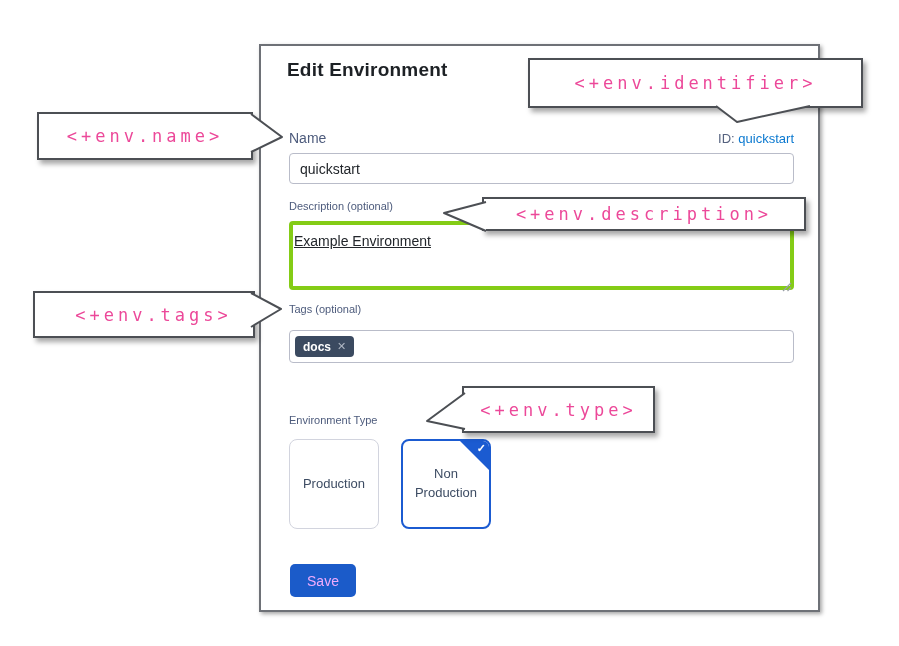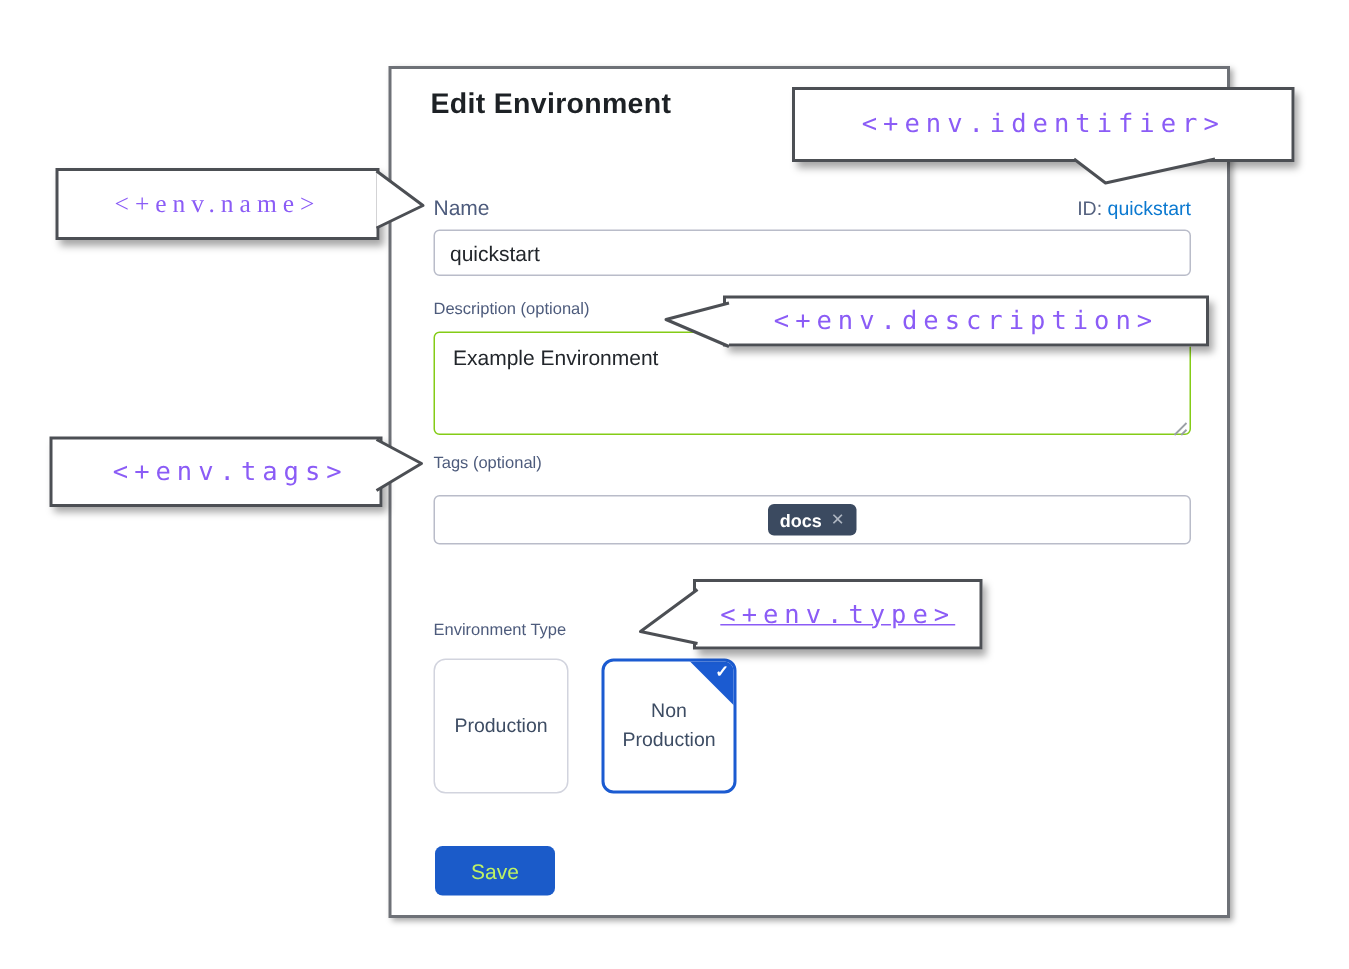--- a/index.html
+++ b/index.html
@@ -24,29 +24,29 @@
 
   .text-input {
     position:absolute; left:28px; top:107px; width:505px; height:31px;
     border:1px solid #b9bcc9; border-radius:4px; padding:0 10px;
     font-family:"Liberation Sans", sans-serif; font-size:14px; font-weight:500; color:#22262b;
     background:#ffffff; outline:none;
   }
   .textarea-wrap { position:absolute; left:28px; top:175px; width:505px; height:69px; }
   .textarea-wrap textarea {
     width:100%; height:100%; resize:none; outline:none;
-    border:1px solid #84cc16; border-radius:4px; padding:8px 12px;
-    font-family:"Liberation Sans", sans-serif; font-size:14px; font-weight:500; color:#22262b;
+    border:4px solid #84cc16; border-radius:4px; padding:8px 1px;
+    font-family:"Liberation Sans", sans-serif; font-size:14px; font-weight:500; color:#22262b;text-decoration:underline;
   }
   .resize-handle { position:absolute; right:2px; bottom:2px; width:10px; height:10px; pointer-events:none; }
 
   .tags-input {
     position:absolute; left:28px; top:284px; width:505px; height:33px;
     border:1px solid #b9bcc9; border-radius:4px; background:#ffffff;
-    display:flex; align-items:center; padding:0 5px;justify-content:center;
+    display:flex; align-items:center; padding:0 5px;
   }
   .chip {
     display:inline-flex; align-items:center; gap:6px;
     background:#3b4a60; color:#ffffff; border-radius:4px;
     height:21px; padding:0 8px; font-size:12px; font-weight:bold;
   }
   .chip-x { color:#aeb6c2; font-size:11px; font-weight:normal; cursor:pointer; }
 
   .cards { position:absolute; left:28px; top:393px; display:flex; gap:22px; }
   .type-card {
@@ -59,38 +59,38 @@
   .type-card.selected { border:2px solid #1b5bd1; }
   .corner-flag {
     position:absolute; top:-1px; right:-1px; width:0; height:0;
     border-top:31px solid #1b5bd1; border-left:31px solid transparent;
   }
   .corner-check {
     position:absolute; top:0px; right:3px; color:#ffffff; font-size:11px; font-weight:bold;
   }
 
   .save-btn {
-    position:absolute; left:29px; top:518px; width:80px; height:33px;
-    background:#1b5bc9; color:#bef264; border:none; border-radius:5px;
+    position:absolute; left:29px; top:518px; width:66px; height:33px;
+    background:#1b5bc9; color:#f0abfc; border:none; border-radius:5px;
     font-family:"Liberation Sans", sans-serif; font-size:14px; cursor:pointer;
   }
 
   
   .callout {
     position:absolute; background:#ffffff; border:2px solid #4c4f54;
     box-shadow:3px 4px 5px rgba(0,0,0,0.35);
     display:flex; align-items:center; justify-content:center;
     font-family:"DejaVu Sans Mono", monospace; font-size:17px; letter-spacing:4px;
-    color:#8b5cf6; white-space:nowrap; z-index:5;
+    color:#ec4899; white-space:nowrap; z-index:5;
   }
-  .co-name        { left:37px;  top:112px; width:216px; height:48px;font-family:Liberation Serif, serif; }
+  .co-name        { left:37px;  top:112px; width:216px; height:48px; }
   .co-identifier  { left:528px; top:58px;  width:335px; height:50px; }
   .co-description { left:482px; top:197px; width:324px; height:34px; }
   .co-tags        { left:33px;  top:291px; width:222px; height:47px;padding-left:19px; }
-  .co-type        { left:462px; top:386px; width:193px; height:47px;text-decoration:underline; }
+  .co-type        { left:462px; top:386px; width:193px; height:47px; }
 
   .tails { position:absolute; left:0; top:0; width:899px; height:646px; z-index:6; pointer-events:none; }
 </style>
 </head>
 <body>
 
 <div class="page">
 
   <div class="dialog">
     <div class="dialog-title">Edit Environment</div>

